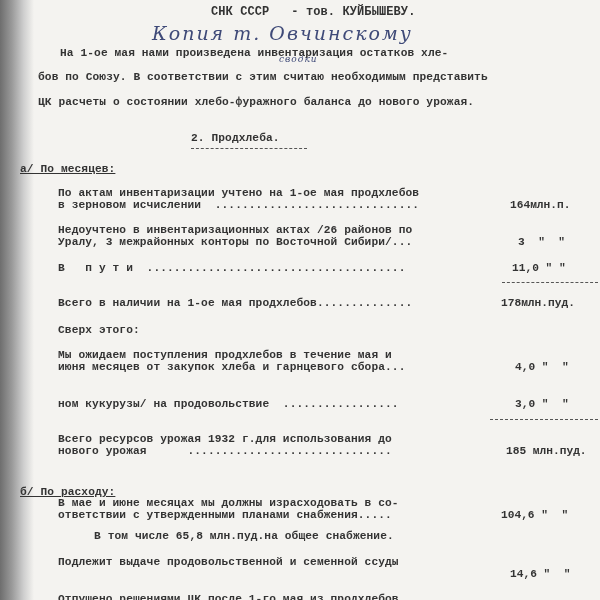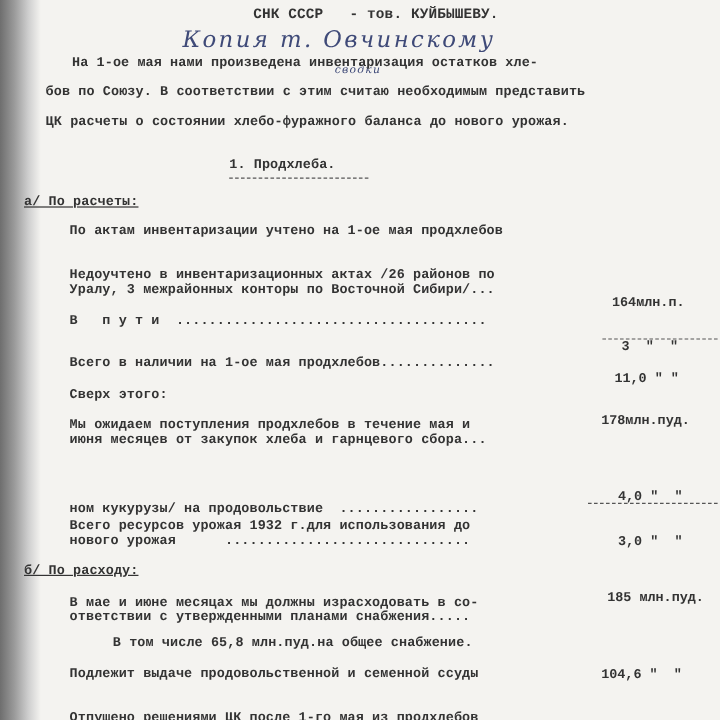--- a/index.html
+++ b/index.html
@@ -17,71 +17,72 @@
   .t { position: absolute; white-space: pre; font-size: 11.2px; line-height: 12px; letter-spacing: 0.1px; font-weight: bold; color: #333; }
   .hdr { font-size: 12px; }
   .hand {
     position: absolute; white-space: pre;
     font-family: "DejaVu Serif", serif; font-style: italic;
     color: #3f4a78; font-size: 19px; letter-spacing: 2px;
   }
   .hand-small { font-size: 9px; letter-spacing: 1px; }
   .ul { text-decoration: underline; }
   .dash { position: absolute; border-top: 1.5px dashed #555; height: 0; }
-  .val { position: absolute; white-space: pre; font-size: 11.2px; font-weight: bold; color: #333; margin-top: 48px; }
+  .val { position: absolute; white-space: pre; font-size: 11.2px; font-weight: bold; color: #333; }
 </style>
 </head>
 <body>
 
 <div class="scan-edge"></div>
 
 <div class="page">
 
   <div class="t hdr" style="left:211px; top:6px;">СНК СССР   - тов. КУЙБЫШЕВУ.</div>
   <div class="hand" style="left:130px; top:22px;margin-left:22px;">Копия т. Овчинскому</div>
   <div class="hand hand-small" style="left:231px; top:54px;margin-left:48px;">сводки</div>
 
   <div class="t" style="left:60px; top:47px;">На 1-ое мая нами произведена инвентаризация остатков хле-</div>
   <div class="t" style="left:38px; top:71px;">бов по Союзу. В соответствии с этим считаю необходимым представить</div>
   <div class="t" style="left:38px; top:96px;">ЦК расчеты о состоянии хлебо-фуражного баланса до нового урожая.</div>
 
-  <div class="t" style="left:191px; top:132px;">1. Продхлеба.</div>
+  <div class="t" style="left:191px; top:132px;">2. Продхлеба.</div>
   <div class="dash" style="left:191px; top:148px; width:116px;"></div>
 
-  <div class="t ul" style="left:20px; top:163px;">а/ По расчеты:</div>
+  <div class="t ul" style="left:20px; top:163px;">а/ По месяцев:</div>
 
   <div class="t" style="left:58px; top:187px;">По актам инвентаризации учтено на 1-ое мая продхлебов</div>
+  <div class="t" style="left:58px; top:199px;">в зерновом исчислении  ..............................</div>
   <div class="val" style="left:510px; top:199px;">164млн.п.</div>
 
   <div class="t" style="left:58px; top:224px;">Недоучтено в инвентаризационных актах /26 районов по</div>
   <div class="t" style="left:58px; top:236px;">Уралу, 3 межрайонных конторы по Восточной Сибири/...</div>
   <div class="val" style="left:518px; top:236px;">3  "  "</div>
 
   <div class="t" style="left:58px; top:262px;">В   п у т и  ......................................</div>
   <div class="val" style="left:512px; top:262px;">11,0 " "</div>
   <div class="dash" style="left:502px; top:282px; width:96px;"></div>
 
   <div class="t" style="left:58px; top:297px;">Всего в наличии на 1-ое мая продхлебов..............</div>
   <div class="val" style="left:501px; top:297px;">178млн.пуд.</div>
 
   <div class="t" style="left:58px; top:324px;">Сверх этого:</div>
 
   <div class="t" style="left:58px; top:349px;">Мы ожидаем поступления продхлебов в течение мая и</div>
   <div class="t" style="left:58px; top:361px;">июня месяцев от закупок хлеба и гарнцевого сбора...</div>
   <div class="val" style="left:515px; top:361px;">4,0 "  "</div>
 
-  <div class="t" style="left:58px; top:398px;margin-top:21px;">ном кукурузы/ на продовольствие  .................</div>
+  <div class="t" style="left:58px; top:398px;">ном кукурузы/ на продовольствие  .................</div>
   <div class="val" style="left:515px; top:398px;">3,0 "  "</div>
   <div class="dash" style="left:490px; top:419px; width:108px;"></div>
 
   <div class="t" style="left:58px; top:433px;">Всего ресурсов урожая 1932 г.для использования до</div>
   <div class="t" style="left:58px; top:445px;">нового урожая      ..............................</div>
   <div class="val" style="left:506px; top:445px;">185 млн.пуд.</div>
 
-  <div class="t ul" style="left:20px; top:470px;">б/ По расходу:</div>
+  <div class="t ul" style="left:20px; top:486px;">б/ По расходу:</div>
 
   <div class="t" style="left:58px; top:497px;">В мае и июне месяцах мы должны израсходовать в со-</div>
   <div class="t" style="left:58px; top:509px;">ответствии с утвержденными планами снабжения.....</div>
   <div class="val" style="left:501px; top:509px;">104,6 "  "</div>
 
   <div class="t" style="left:94px; top:530px;">В том числе 65,8 млн.пуд.на общее снабжение.</div>
 
   <div class="t" style="left:58px; top:556px;">Подлежит выдаче продовольственной и семенной ссуды</div>
   <div class="val" style="left:510px; top:568px;">14,6 "  "</div>
 

